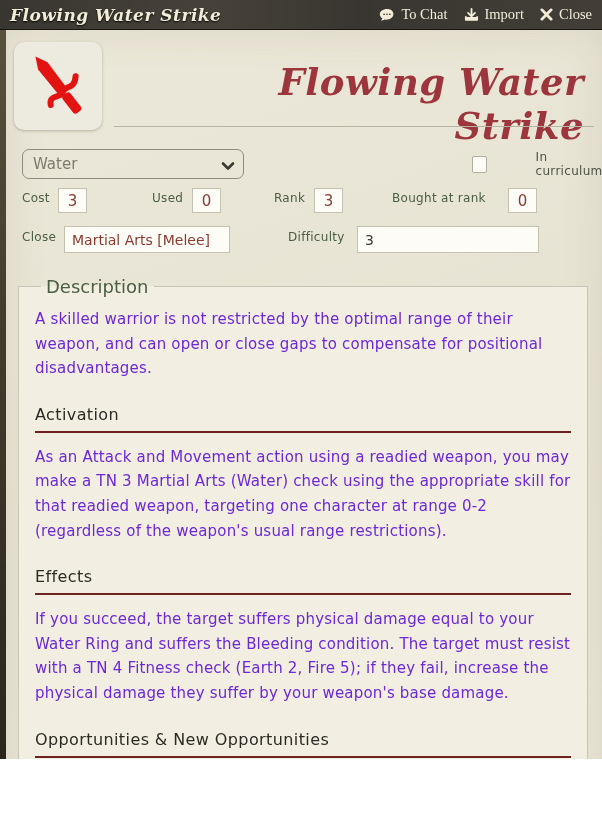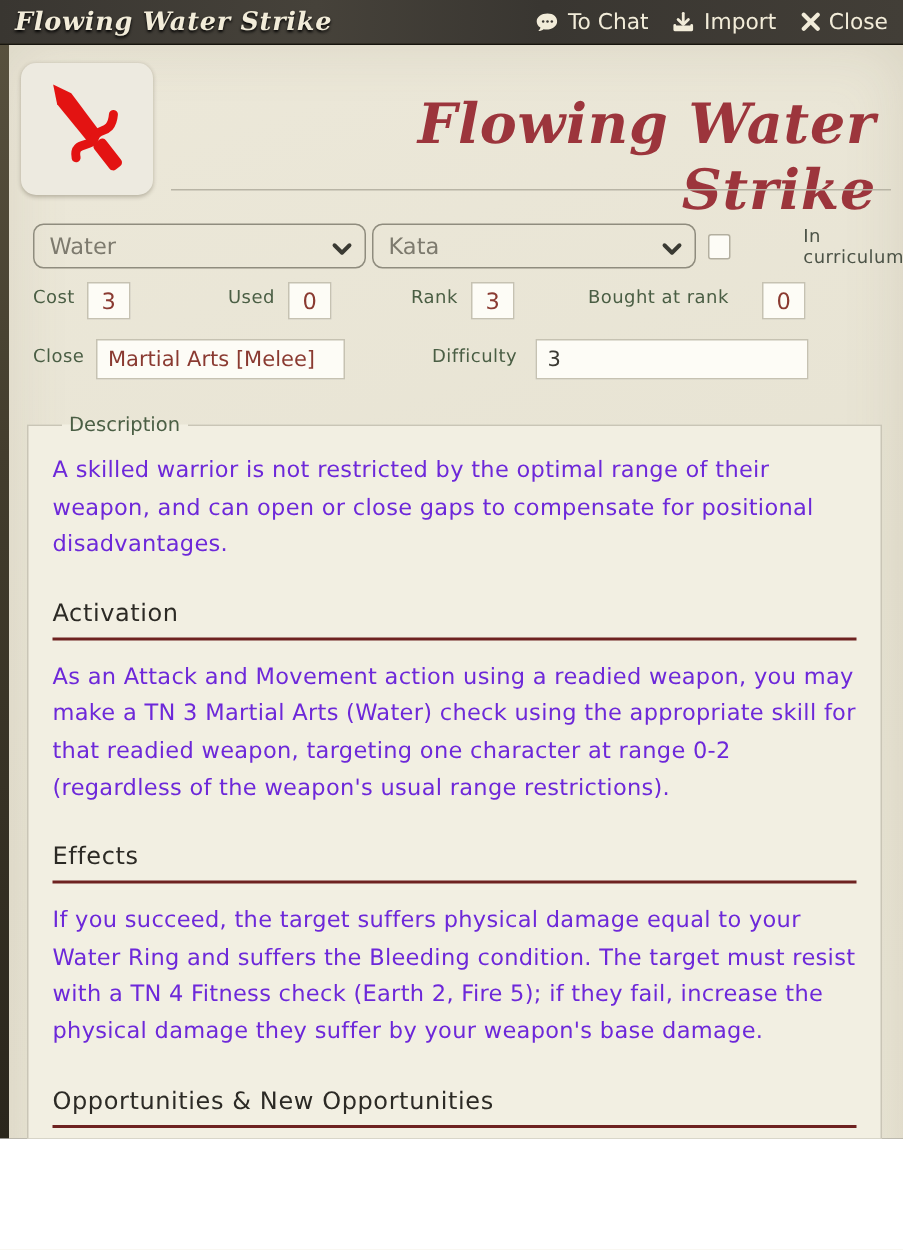--- a/index.html
+++ b/index.html
@@ -9,21 +9,21 @@
   #app { position:relative; width:602px; height:759px;
          background:linear-gradient(180deg,#5a5340 0%,#433d2d 40%,#2a261c 100%); overflow:hidden; }
 
   
   .titlebar { position:absolute; left:0; top:0; width:602px; height:30px;
     background:linear-gradient(90deg,#393631 0%,#46423a 35%,#393631 60%,#423e37 100%);
     display:flex; align-items:center; justify-content:space-between;
     padding:0 10px; color:#f2ecd9; border-bottom:1px solid #17150f; }
   .titlebar-title { font-family:"DejaVu Serif", serif; font-style:italic; font-weight:bold;
     font-size:17px; letter-spacing:.5px; text-shadow:0 1px 2px #000; }
-  .titlebar-actions { display:flex; align-items:flex-end; gap:16px; }
+  .titlebar-actions { display:flex; align-items:flex-end; gap:16px;font-family:Liberation Serif, serif; }
   .tb-btn { display:flex; align-items:center; gap:6px; font-size:14.5px; cursor:pointer;
     color:#f2ecd9; background:none; border:none; font-family:inherit; }
   .tb-btn svg { display:block; }
 
   
   .window { position:absolute; left:6px; top:30px; width:596px; height:789px;
     background:linear-gradient(160deg,#ece8d9 0%,#e7e3d3 55%,#eae6d6 100%);
     box-shadow:inset 0 0 40px rgba(120,110,80,.15); }
 
   
@@ -50,21 +50,21 @@
   .f-label { position:absolute; font-size:12px; color:#4a5e44; letter-spacing:.3px; }
   .num-box { position:absolute; width:29px; height:25px; background:#fdfcf6;
     border:1px solid #c6c2b2; text-align:center; font-family:inherit;
     font-size:15px; color:#8a3a31; }
   .txt-box { position:absolute; height:27px; background:#fdfcf6; border:1px solid #c6c2b2;
     font-family:inherit; font-size:14px; padding:0 7px; }
 
   
   fieldset.desc { position:absolute; left:12px; top:246px; width:570px; height:514px;
     border:1px solid #c9c5b6; background:#f2efe2; padding:10px 16px 12px 16px; overflow:hidden; }
-  fieldset.desc legend { font-size:13px; color:#4a5e44; padding:0 5px; margin-left:6px; }
+  fieldset.desc legend { font-size:18px; color:#4a5e44; padding:0 5px; margin-left:6px; }
   .body-text { font-size:15px; line-height:1.64; color:#6d28d9; letter-spacing:.2px; }
   .sec-heading { font-size:16px; color:#2c2a25; letter-spacing:.4px; margin-top:24px;
     padding-bottom:7px; border-bottom:2px solid #6e2220; margin-bottom:12px; font-weight:normal; }
   .opp-icon { display:inline-block; width:15px; height:15px; vertical-align:-2px; }
 
   
   .ref-label { position:absolute; left:16px; top:773px; font-size:15px; color:#4a5e44; }
   .ref-input { position:absolute; left:184px; top:769px; width:404px; height:26px;
     background:#faf8ee; border:1px solid #c9c5b6; font-family:inherit;
     font-size:15px; color:#8a3a31; padding:0 8px; }
@@ -139,30 +139,20 @@
     <div class="select-wrap" style="left:16px; top:119px; width:222px;">
       <select>
         <option>Water</option>
       </select>
       <span class="chev">
         <svg width="14" height="13" viewBox="0 0 14 13" fill="none" stroke="#3a3a33" stroke-width="2.6" stroke-linecap="round" stroke-linejoin="round">
             <path d="M2 4.5 7 9.5 12 4.5"></path>
           </svg>
       </span>
     </div>
-    <div class="select-wrap" style="left:242px; top:119px; width:216px;">
-      <select>
-        <option>Kata</option>
-      </select>
-      <span class="chev">
-        <svg width="14" height="13" viewBox="0 0 14 13" fill="none" stroke="#3a3a33" stroke-width="2.6" stroke-linecap="round" stroke-linejoin="round">
-            <path d="M2 4.5 7 9.5 12 4.5"></path>
-          </svg>
-      </span>
-    </div>
     <div class="chk-row">
       <input type="checkbox" id="curr" style="">
       <label for="curr">In curriculum</label>
     </div>
 
     <span class="f-label" style="left:16px; top:161px;">Cost</span>
     <input class="num-box" style="left: 52px; top: 158px;" value="3">
     <span class="f-label" style="left:146px; top:161px;">Used</span>
     <input class="num-box" style="left: 186px; top: 158px;" value="0">
     <span class="f-label" style="left:268px; top:161px;">Rank</span>

